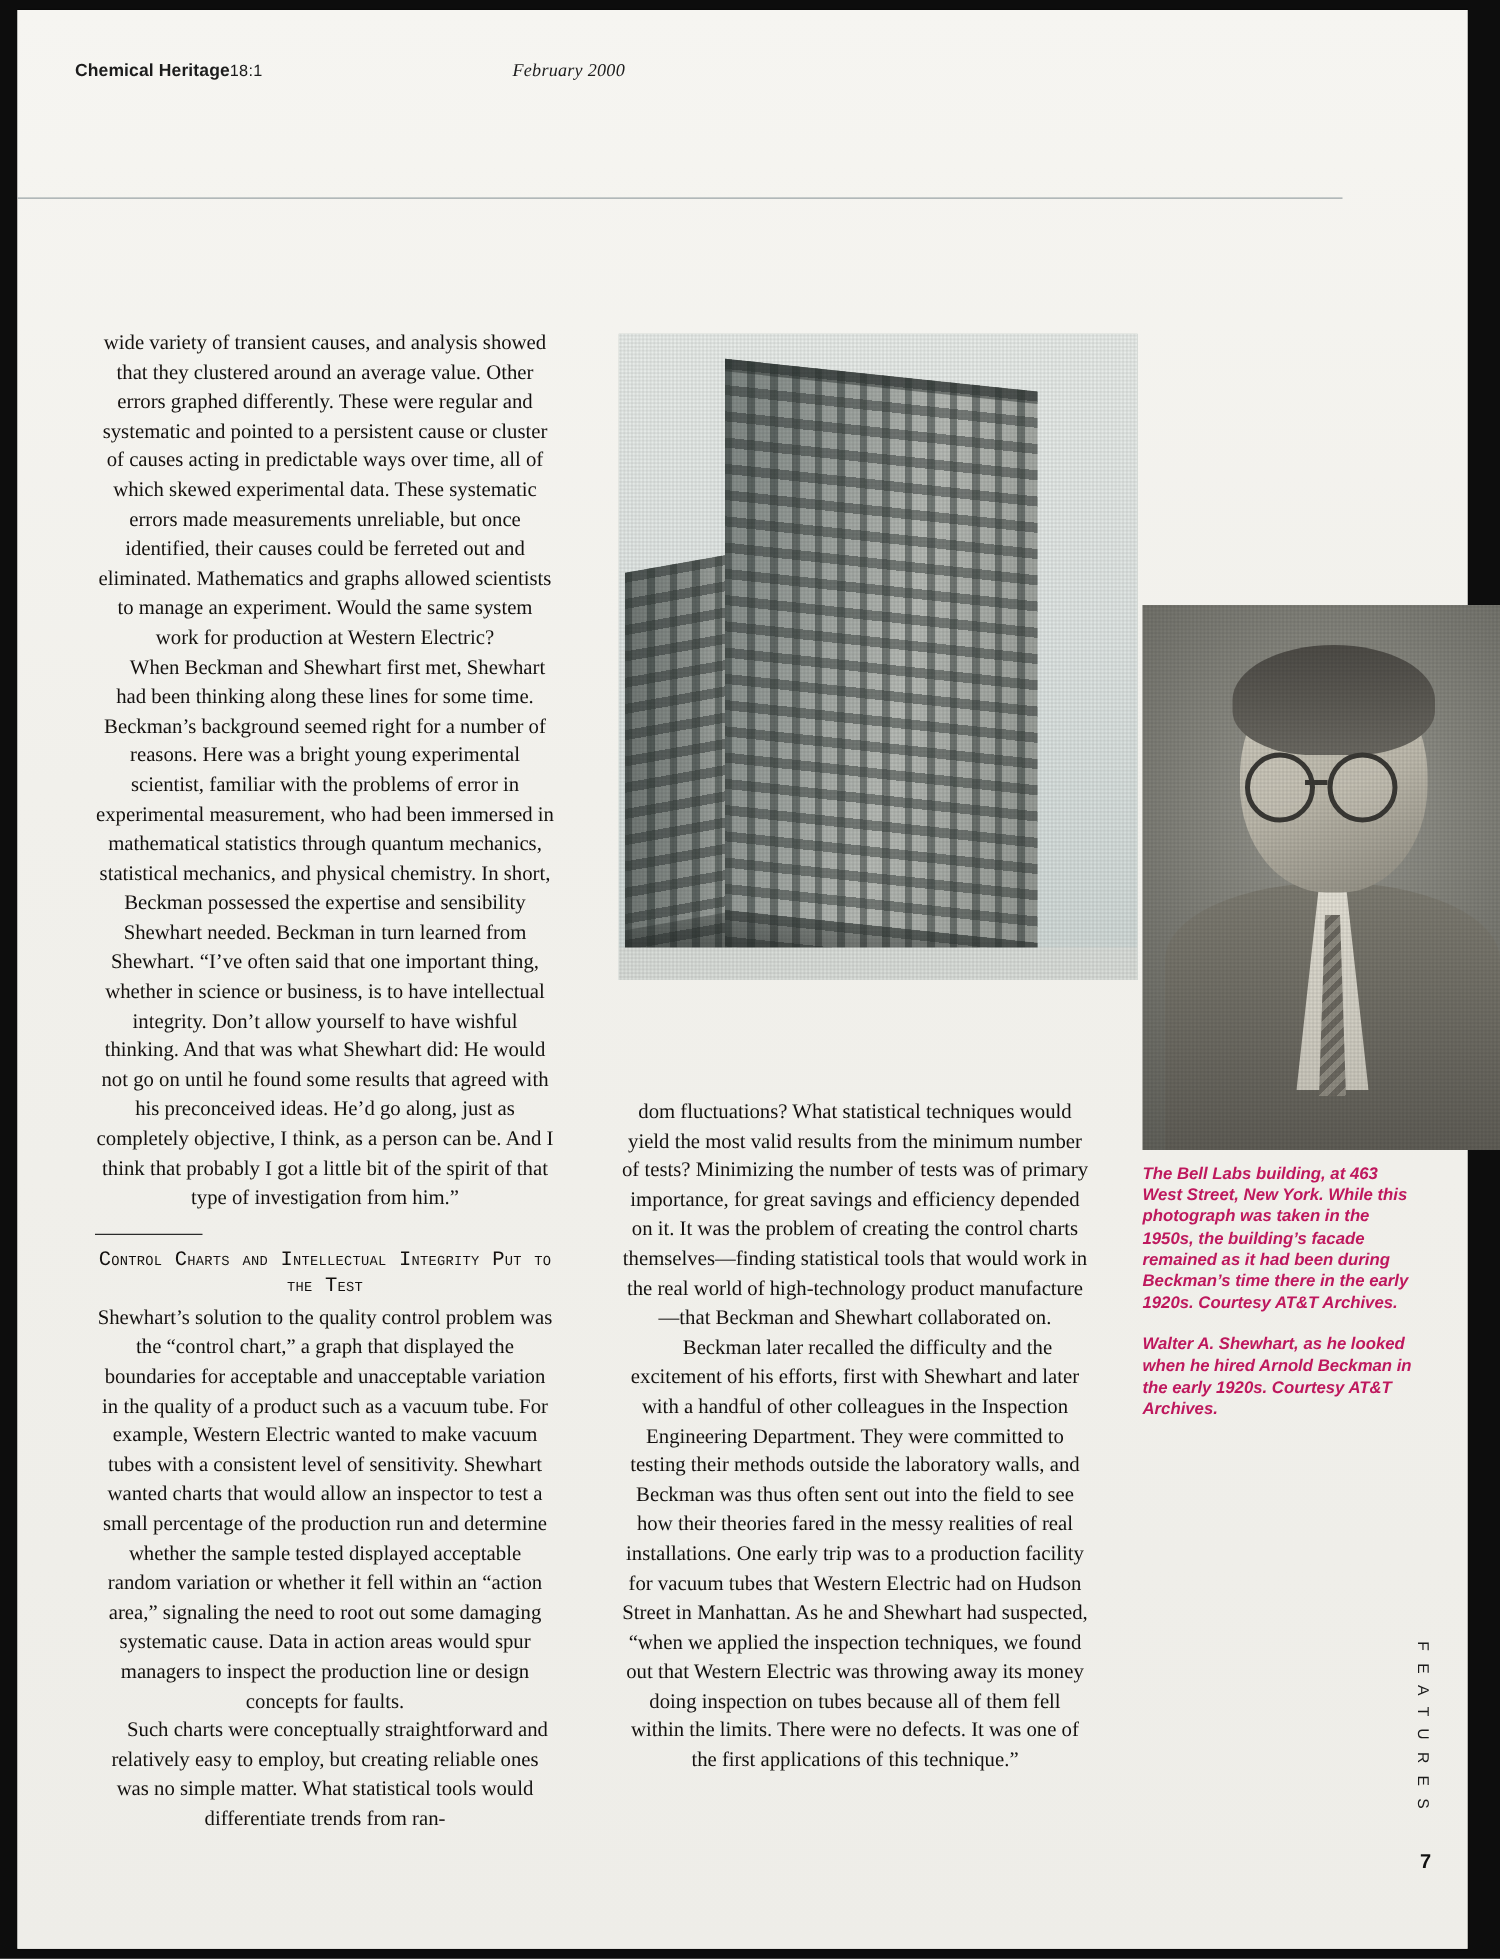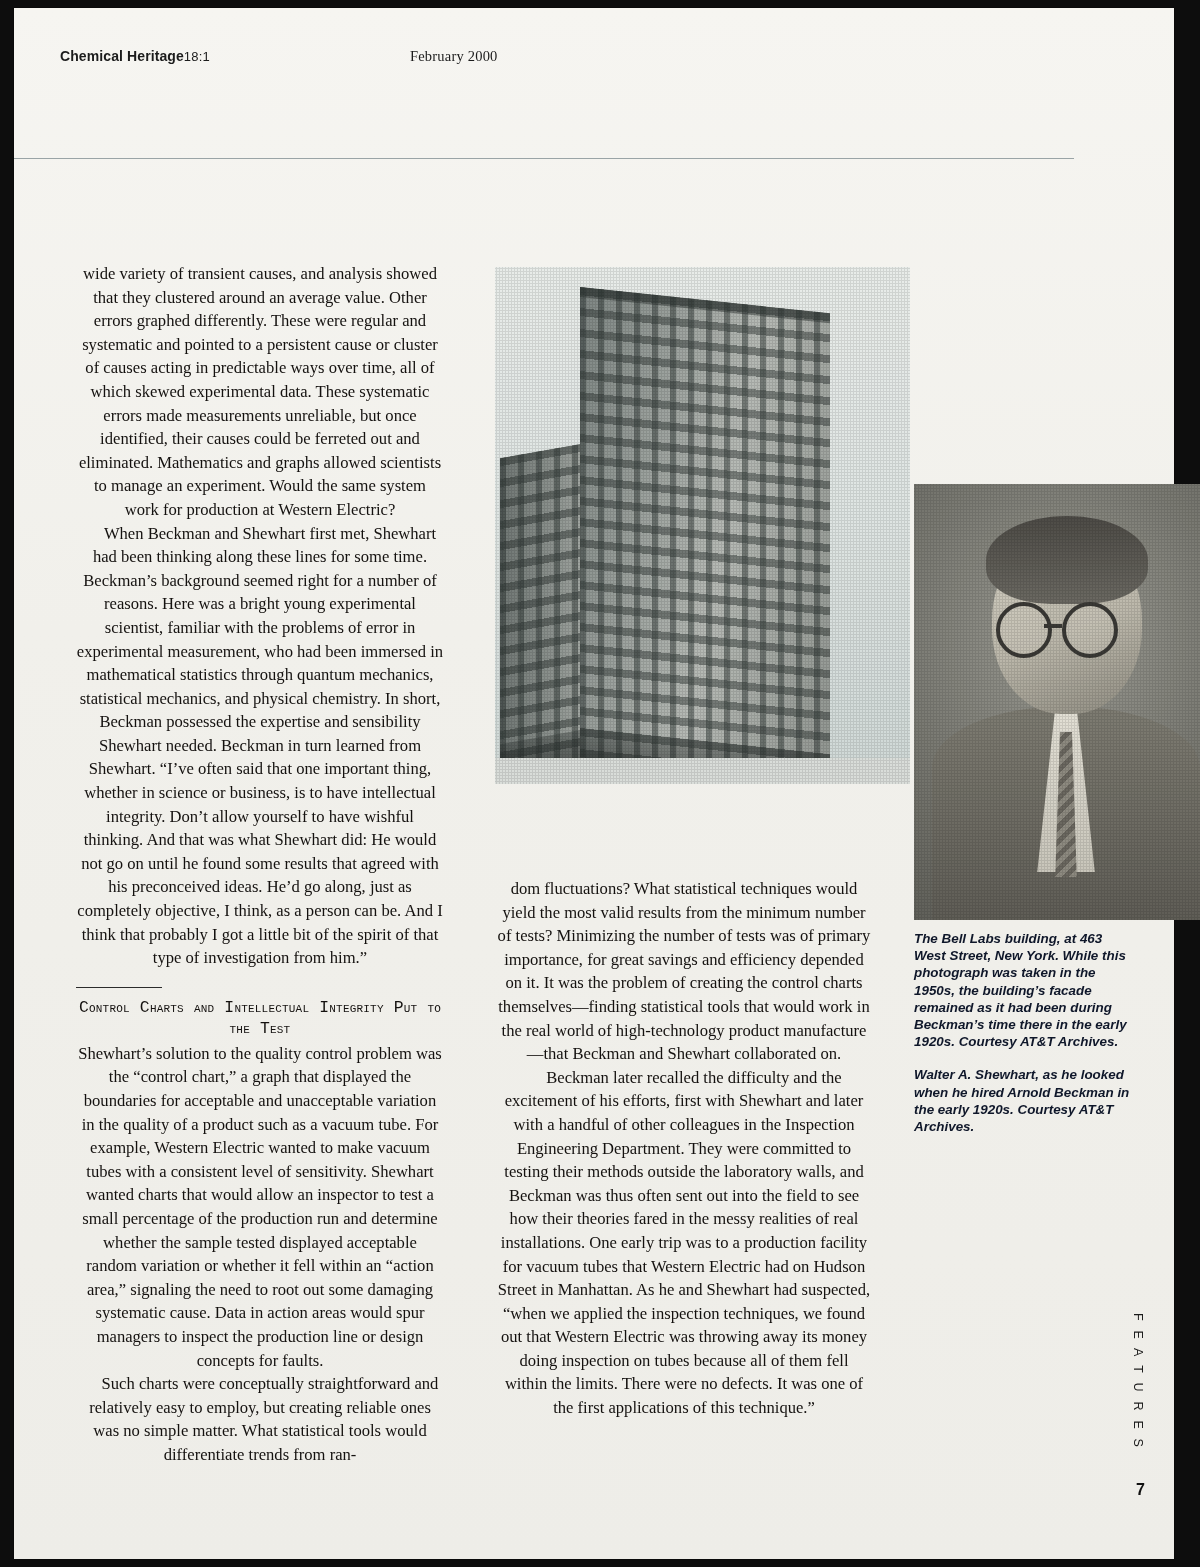--- a/index.html
+++ b/index.html
@@ -45,20 +45,21 @@
     letter-spacing: .1px;
   }
   .runhead .vol {
     font-family: "Liberation Sans", sans-serif;
     font-size: 13px;
     font-weight: 400;
   }
   .runhead .date {
     display: inline-block;
     margin-left: 200px;
+    font-style: italic;
     font-size: 14.5px;
   }
   
   .rule-top {
     position: absolute;
     left: 0;
     top: 150px;
     width: 1060px;
     height: 1px;
     background: #9aa4a6;
@@ -260,21 +261,21 @@
   .captions {
     position: absolute;
     left: 900px;
     top: 922px;
     width: 220px;
     font-family: "Liberation Sans", sans-serif;
     font-style: italic;
     font-weight: 700;
     font-size: 13.4px;
     line-height: 17.2px;
-    color: #0f172a;
+    color: #be185d;
   }
   .captions p { margin: 0; }
   .captions p + p { margin-top: 16px; }
   
   .features {
     position: absolute;
     left: 1117px;
     top: 1305px;
     font-family: "Liberation Sans", sans-serif;
     font-size: 12.5px;

